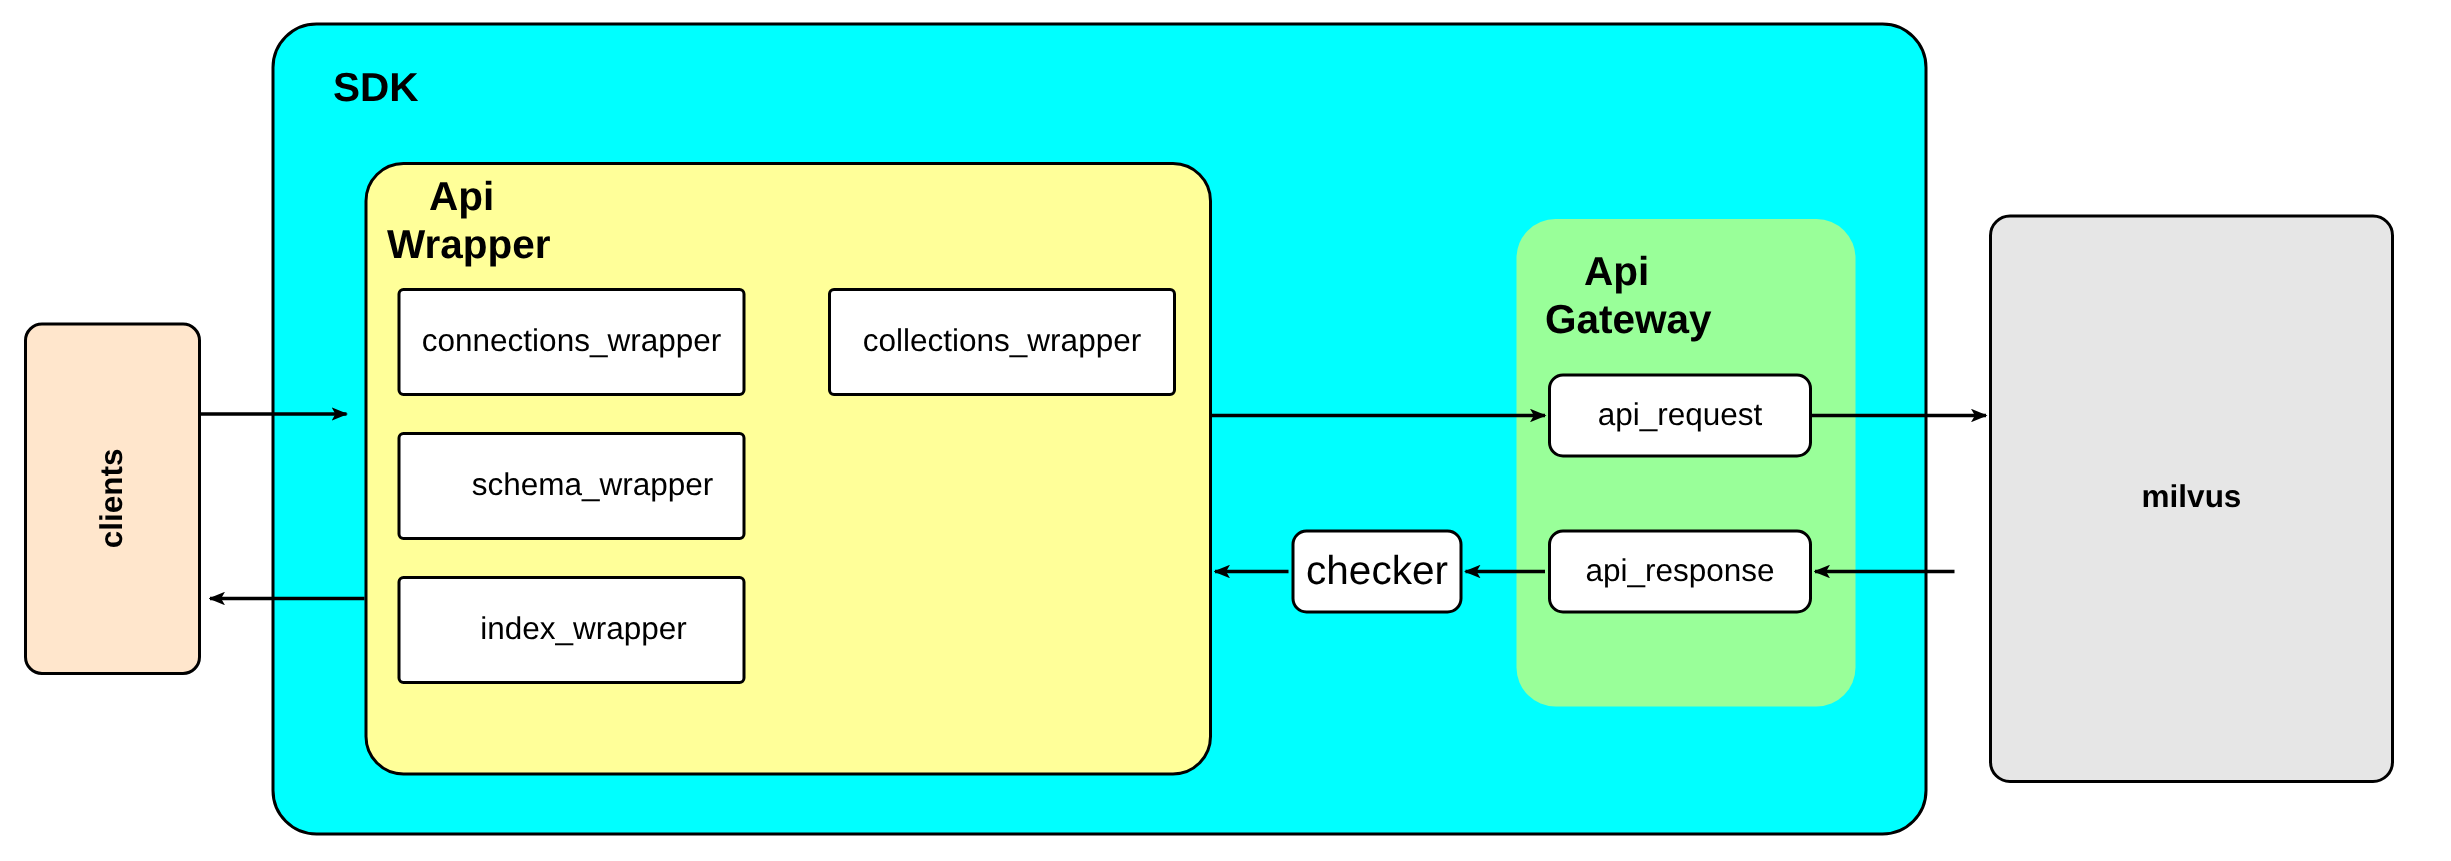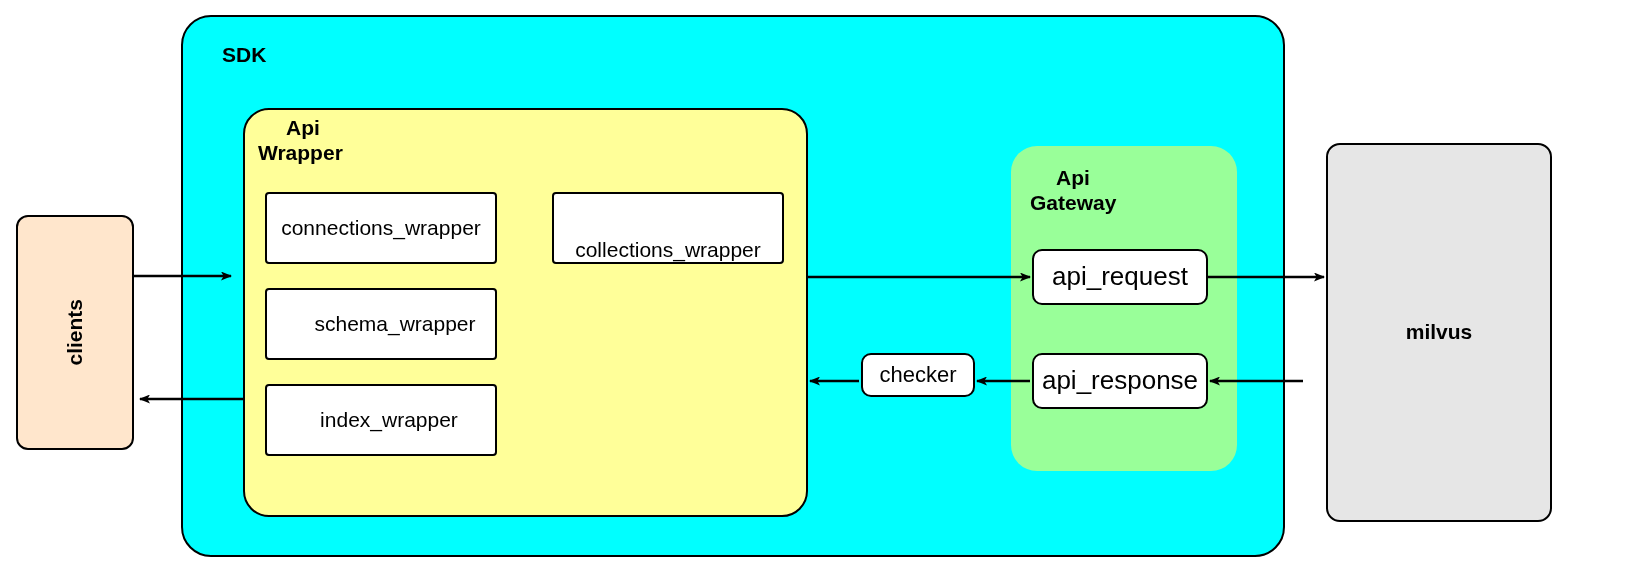--- a/index.html
+++ b/index.html
@@ -31,21 +31,21 @@
     justify-content: center;
     font-size: 22px;
     color: #000000;
     line-height: 1.15;
   }
 
   
   .container-label {
     position: absolute;
     font-weight: bold;
-    font-size: 21px;
+    font-size: 27px;
     color: #000000;
     line-height: 1.2;
     white-space: pre-line;
   }
 
   #sdk-container {
     left: 181px;
     top: 15px;
     width: 1104px;
     height: 542px;
@@ -108,60 +108,60 @@
     font-size: 21px;
     writing-mode: vertical-rl;
     text-orientation: mixed;
     transform: rotate(180deg);
     white-space: nowrap;
   }
 
   #milvus-box {
     left: 1326px;
     top: 143px;
-    width: 226px;
+    width: 270px;
     height: 379px;
     background: #e6e6e6;
     border-radius: 14px;
     font-weight: bold;
     font-size: 21px;
   }
 
   
   .wrapper-box {
     width: 232px;
     height: 72px;
     border-radius: 4px;
     font-size: 21px;
   }
   #connections-wrapper { left: 265px; top: 192px; }
-  #collections-wrapper { left: 552px; top: 192px; align-items: flex-end; }
+  #collections-wrapper { left: 552px; top: 192px; }
   #schema-wrapper      { left: 265px; top: 288px; padding-left: 28px; }
   #partition-wrapper   { left: 552px; top: 288px; }
   #index-wrapper       { left: 265px; top: 384px; padding-left: 16px; }
   #utility-wrapper     { left: 552px; top: 384px; }
 
   
   .gw-box {
     width: 176px;
     height: 56px;
     border-radius: 10px;
-    font-size: 26px;
+    font-size: 21px;
   }
   #api-request  { left: 1032px; top: 249px; }
   #api-response { left: 1032px; top: 353px; }
 
   
   #checker-box {
     left: 861px;
     top: 353px;
     width: 114px;
-    height: 44px;
+    height: 56px;
     border-radius: 10px;
-    font-size: 22px;
+    font-size: 27px;
   }
 
   
   #connectors {
     position: absolute;
     left: 0;
     top: 0;
     width: 1634px;
     height: 574px;
     pointer-events: none;

